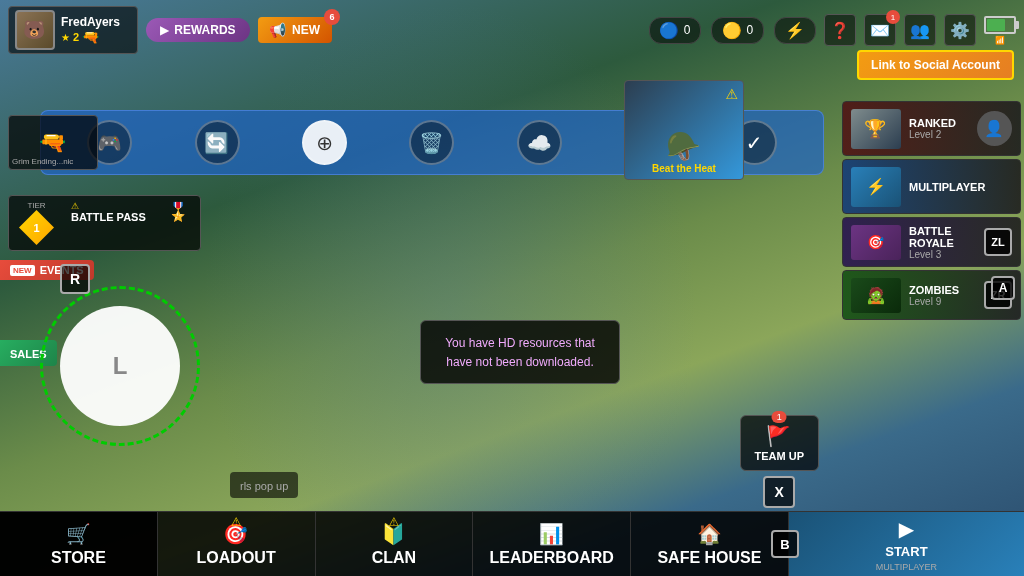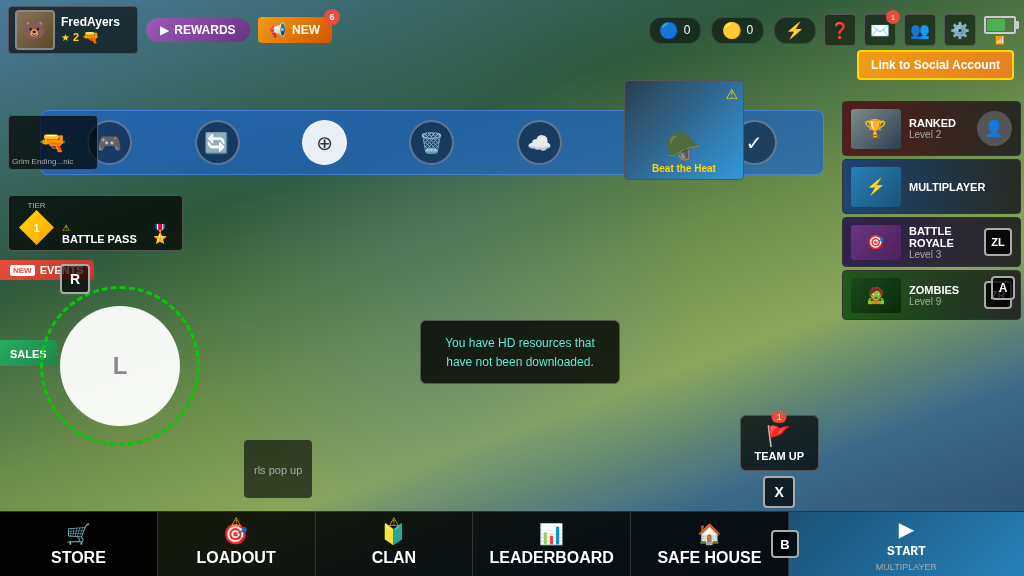--- a/index.html
+++ b/index.html
@@ -263,22 +263,22 @@
     
     #battle-pass {
       position: absolute;
       top: 195px;
       left: 8px;
       background: rgba(0,0,0,0.7);
       border: 1px solid #555;
       border-radius: 4px;
       padding: 5px 10px;
       display: flex;
-      align-items: flex-end;
-      gap: 8px;
+      align-items: flex-start;
+      gap: 17px;
       cursor: pointer;
     }
     #tier-diamond {
       width: 35px;
       height: 35px;
       background: linear-gradient(135deg, #FFD700, #FFA500);
       clip-path: polygon(50% 0%, 100% 50%, 50% 100%, 0% 50%);
       display: flex;
       align-items: center;
       justify-content: center;
@@ -366,30 +366,30 @@
       position: absolute;
       top: 320px;
       left: 420px;
       background: rgba(0,0,0,0.8);
       border: 1px solid #555;
       border-radius: 6px;
       padding: 12px 16px;
       max-width: 200px;
       text-align: center;
     }
-    #hd-message-text { color: #5eead4; font-size: 12px; line-height: 1.4; }
+    #hd-message-text { color: #f0abfc; font-size: 12px; line-height: 1.4; }
 
     
     #rls-popup {
       position: absolute;
       bottom: 78px;
-      left: 244px;
+      left: 230px;
       background: rgba(0,0,0,0.6);
       border-radius: 4px;
-      padding: 20px 10px;
+      padding: 4px 10px;
     }
     #rls-text { color: #aaa; font-size: 11px; }
 
     
     #beat-heat {
       position: absolute;
       top: 80px;
       right: 280px;
       width: 120px;
       height: 100px;
@@ -526,21 +526,21 @@
       transform: translateX(-50%);
       color: #FFD700;
       font-size: 12px;
     }
 
     #store-btn { background: rgba(0,0,0,0.9); }
     #start-btn {
       background: linear-gradient(135deg, #1a5276, #2980b9);
       min-width: 160px;
     }
-    #start-btn .bottom-btn-label { font-size: 13px; font-family: Liberation Mono, monospace; }
+    #start-btn .bottom-btn-label { font-size: 13px; }
     #start-btn .sub-label { color: #aaa; font-size: 9px; }
 
     
     #team-up-container {
       position: absolute;
       bottom: 68px;
       right: 205px;
       display: flex;
       flex-direction: column;
       align-items: center;

